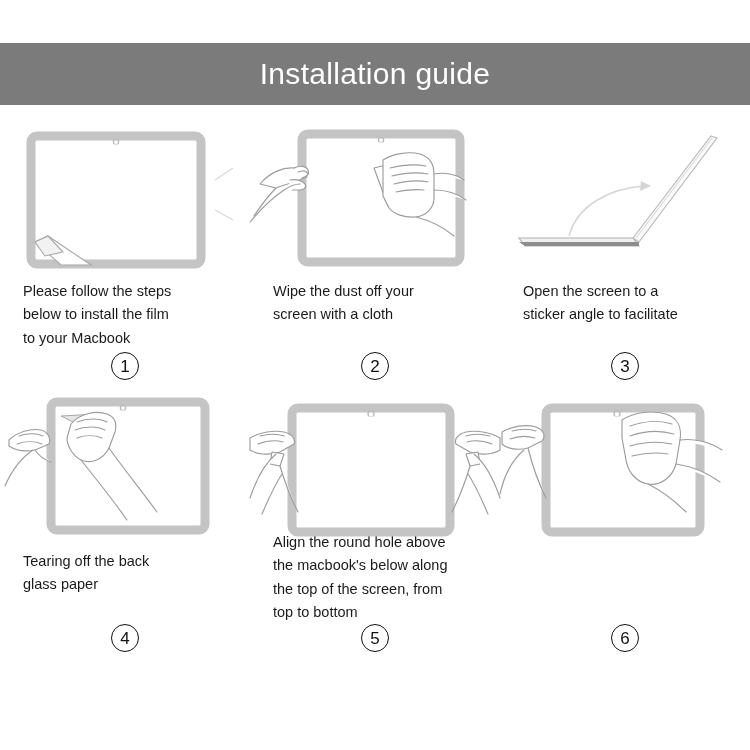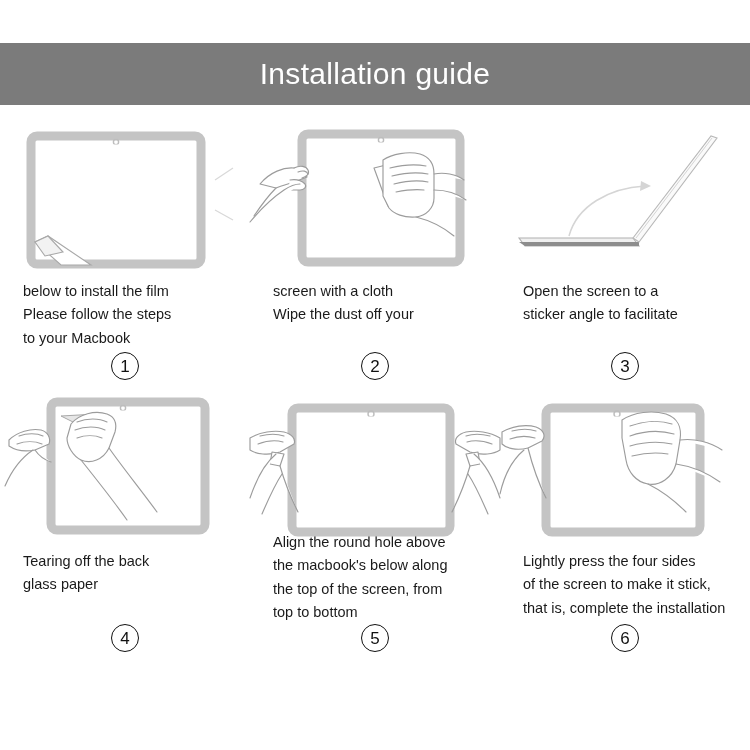--- a/index.html
+++ b/index.html
@@ -135,22 +135,22 @@
           <rect x="24.5" y="20.5" width="153" height="111" fill="#ffffff"></rect>
 
           <path d="M20 118 L46 141 L76 141 L33 112 Z" fill="#ffffff" stroke="#a8a8a8" stroke-width="1.1"></path>
           <path d="M20 118 L33 112 L48 128 L30 132 Z" fill="#f2f2f2" stroke="#a8a8a8" stroke-width="1.1"></path>
 
           <path d="M200 56 L218 44" fill="none" stroke="#d8d8d8" stroke-width="1.2"></path>
           <path d="M200 86 L218 96" fill="none" stroke="#d8d8d8" stroke-width="1.2"></path>
         </svg>
       </div>
       <div class="step-caption">
+        <span class="cap-line">Please follow the steps</span>
         <span class="cap-line">below to install the film</span>
-        <span class="cap-line">Please follow the steps</span>
         <span class="cap-line">to your Macbook</span>
       </div>
       <div class="step-badge-wrap">
         <div class="step-badge">1</div>
       </div>
     </div>
 
     <div class="step-cell row1 cell-2">
       <div class="step-figure">
         <svg width="250" height="150" viewBox="0 0 250 150">
@@ -176,22 +176,22 @@
             <path d="M142 52 C154 49 168 48 178 50"></path>
             <path d="M144 60 C156 57 168 56 178 58"></path>
             <path d="M146 68 C156 66 166 65 174 66"></path>
             <path d="M184 50 C194 48 206 50 214 56"></path>
             <path d="M184 66 C196 66 208 70 216 76"></path>
             <path d="M166 93 C178 96 192 102 204 112"></path>
           </g>
         </svg>
       </div>
       <div class="step-caption">
+        <span class="cap-line">Wipe the dust off your</span>
         <span class="cap-line">screen with a cloth</span>
-        <span class="cap-line">Wipe the dust off your</span>
       </div>
       <div class="step-badge-wrap">
         <div class="step-badge">2</div>
       </div>
     </div>
 
     <div class="step-cell row1 cell-3">
       <div class="step-figure">
         <svg width="240" height="150" viewBox="0 0 240 150">
 
@@ -312,24 +312,19 @@
             <path d="M130 32 C144 27 160 26 172 30"></path>
             <path d="M130 42 C144 37 160 36 174 40"></path>
             <path d="M130 52 C144 48 158 47 172 50"></path>
             <path d="M132 62 C144 59 156 58 168 60"></path>
             <path d="M180 46 C194 44 210 48 222 56"></path>
             <path d="M176 70 C190 72 206 78 220 88"></path>
             <path d="M148 90 C160 96 174 106 186 118"></path>
           </g>
         </svg>
       </div>
-      <div class="step-caption">
-        <span class="cap-line">Lightly press the four sides</span>
-        <span class="cap-line">of the screen to make it stick,</span>
-        <span class="cap-line">that is, complete the installation</span>
-      </div>
       <div class="step-badge-wrap">
         <div class="step-badge">6</div>
       </div>
     </div>
 
   </div>
 </div>
 
 </body></html>

